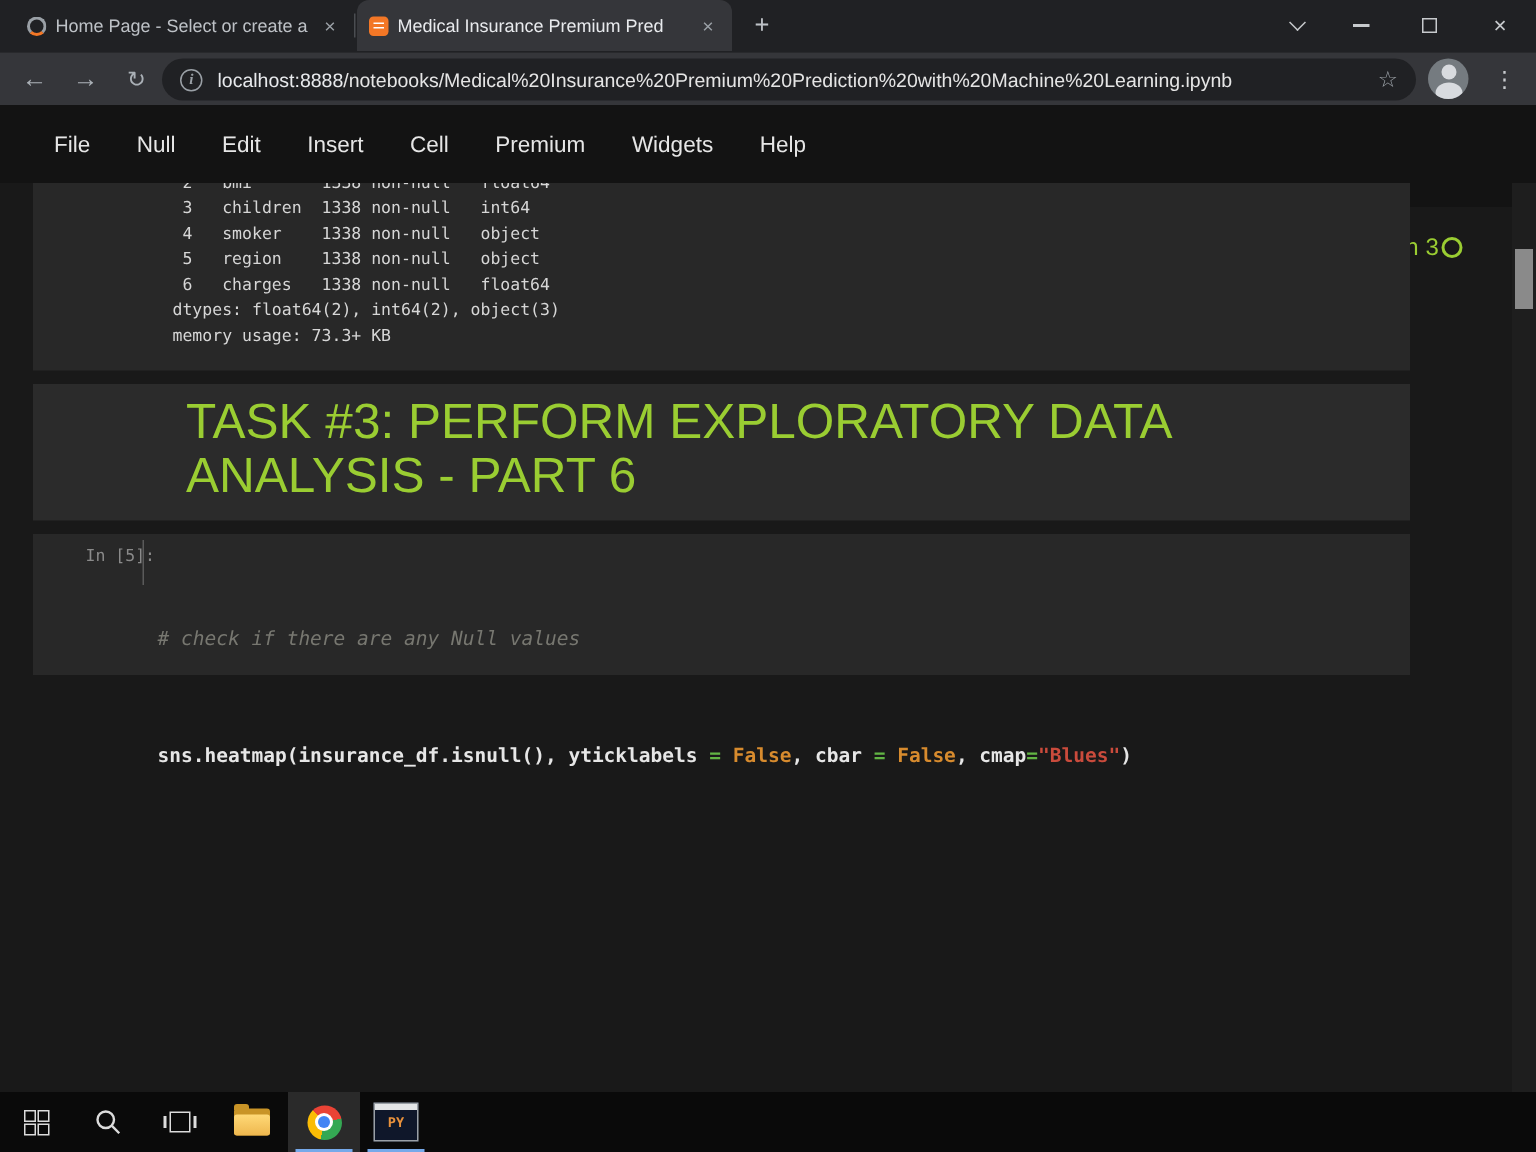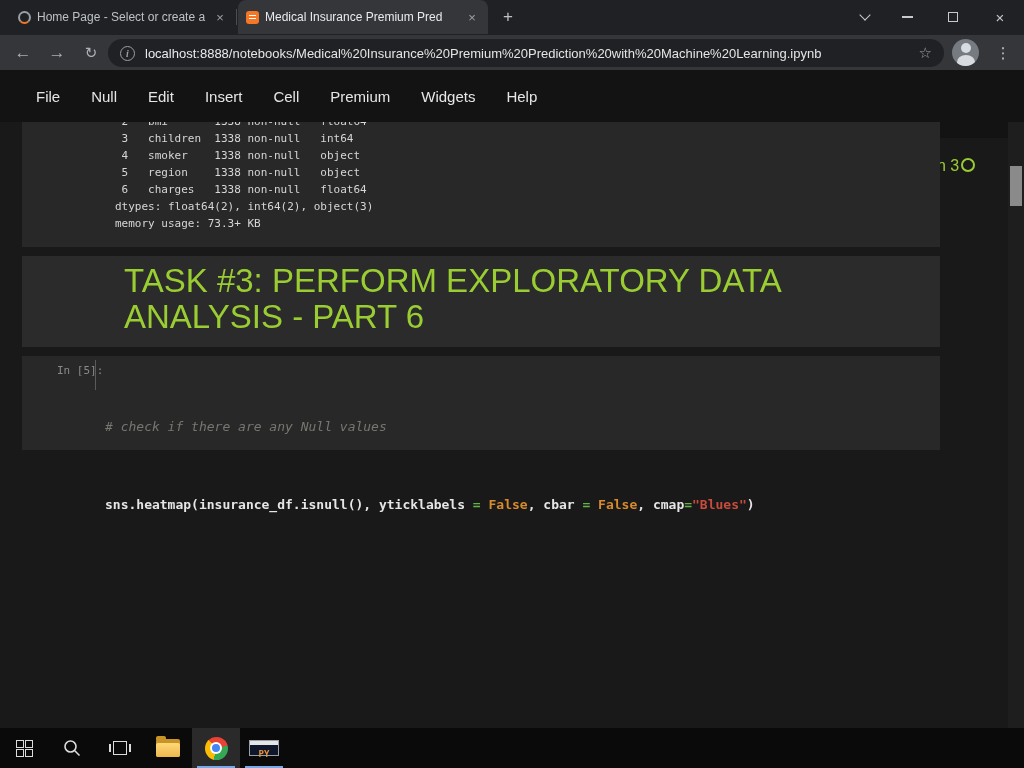--- a/index.html
+++ b/index.html
@@ -92,21 +92,21 @@
   .taskview-l { position:absolute; left:0; top:3px; width:2px; height:8px; background:#dcdcdc; }
   .taskview-r { position:absolute; right:0; top:3px; width:2px; height:8px; background:#dcdcdc; }
   .folder { position:relative; width:24px; height:18px; }
   .folder-back { position:absolute; left:0; top:0; width:24px; height:18px; background:#c99427; border-radius:2px; }
   .folder-back::before { content:""; position:absolute; left:0; top:-3px; width:10px; height:4px; background:#c99427; border-radius:2px 2px 0 0; }
   .folder-front { position:absolute; left:0; top:4px; width:24px; height:14px; background:linear-gradient(#ffd977,#eeb74e); border-radius:2px; }
   .chrome-logo { width:23px; height:23px; border-radius:50%; position:relative;
     background:conic-gradient(from -45deg, #ea4335 0 120deg, #34a853 120deg 240deg, #fbbc05 240deg 360deg); }
   .chrome-logo::before { content:""; position:absolute; inset:5.5px; background:#fff; border-radius:50%; }
   .chrome-logo::after { content:""; position:absolute; inset:7.5px; background:#4285f4; border-radius:50%; }
-  .py-win { position:relative; width:30px; height:16px; background:#0f172a; border:1px solid #9aa0a6; }
+  .py-win { position:relative; width:30px; height:26px; background:#0f172a; border:1px solid #9aa0a6; }
   .py-title { height:4px; background:#e4e6e8; }
   .py-label { position:absolute; left:0; right:0; top:8px; text-align:center; font:bold 9px "DejaVu Sans Mono", monospace; color:#e8913c; }
 </style>
 </head>
 <body>
 
 <div class="abs" id="tabstrip">
   <div class="tab" id="tab1">
     <span class="favicon1"></span>
     <span class="tab-title">Home Page - Select or create a n</span>

